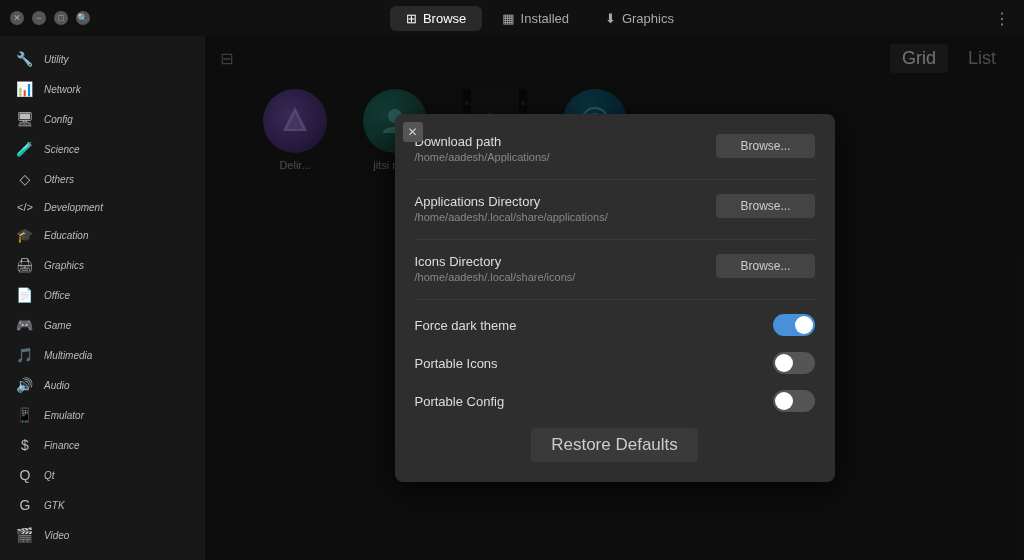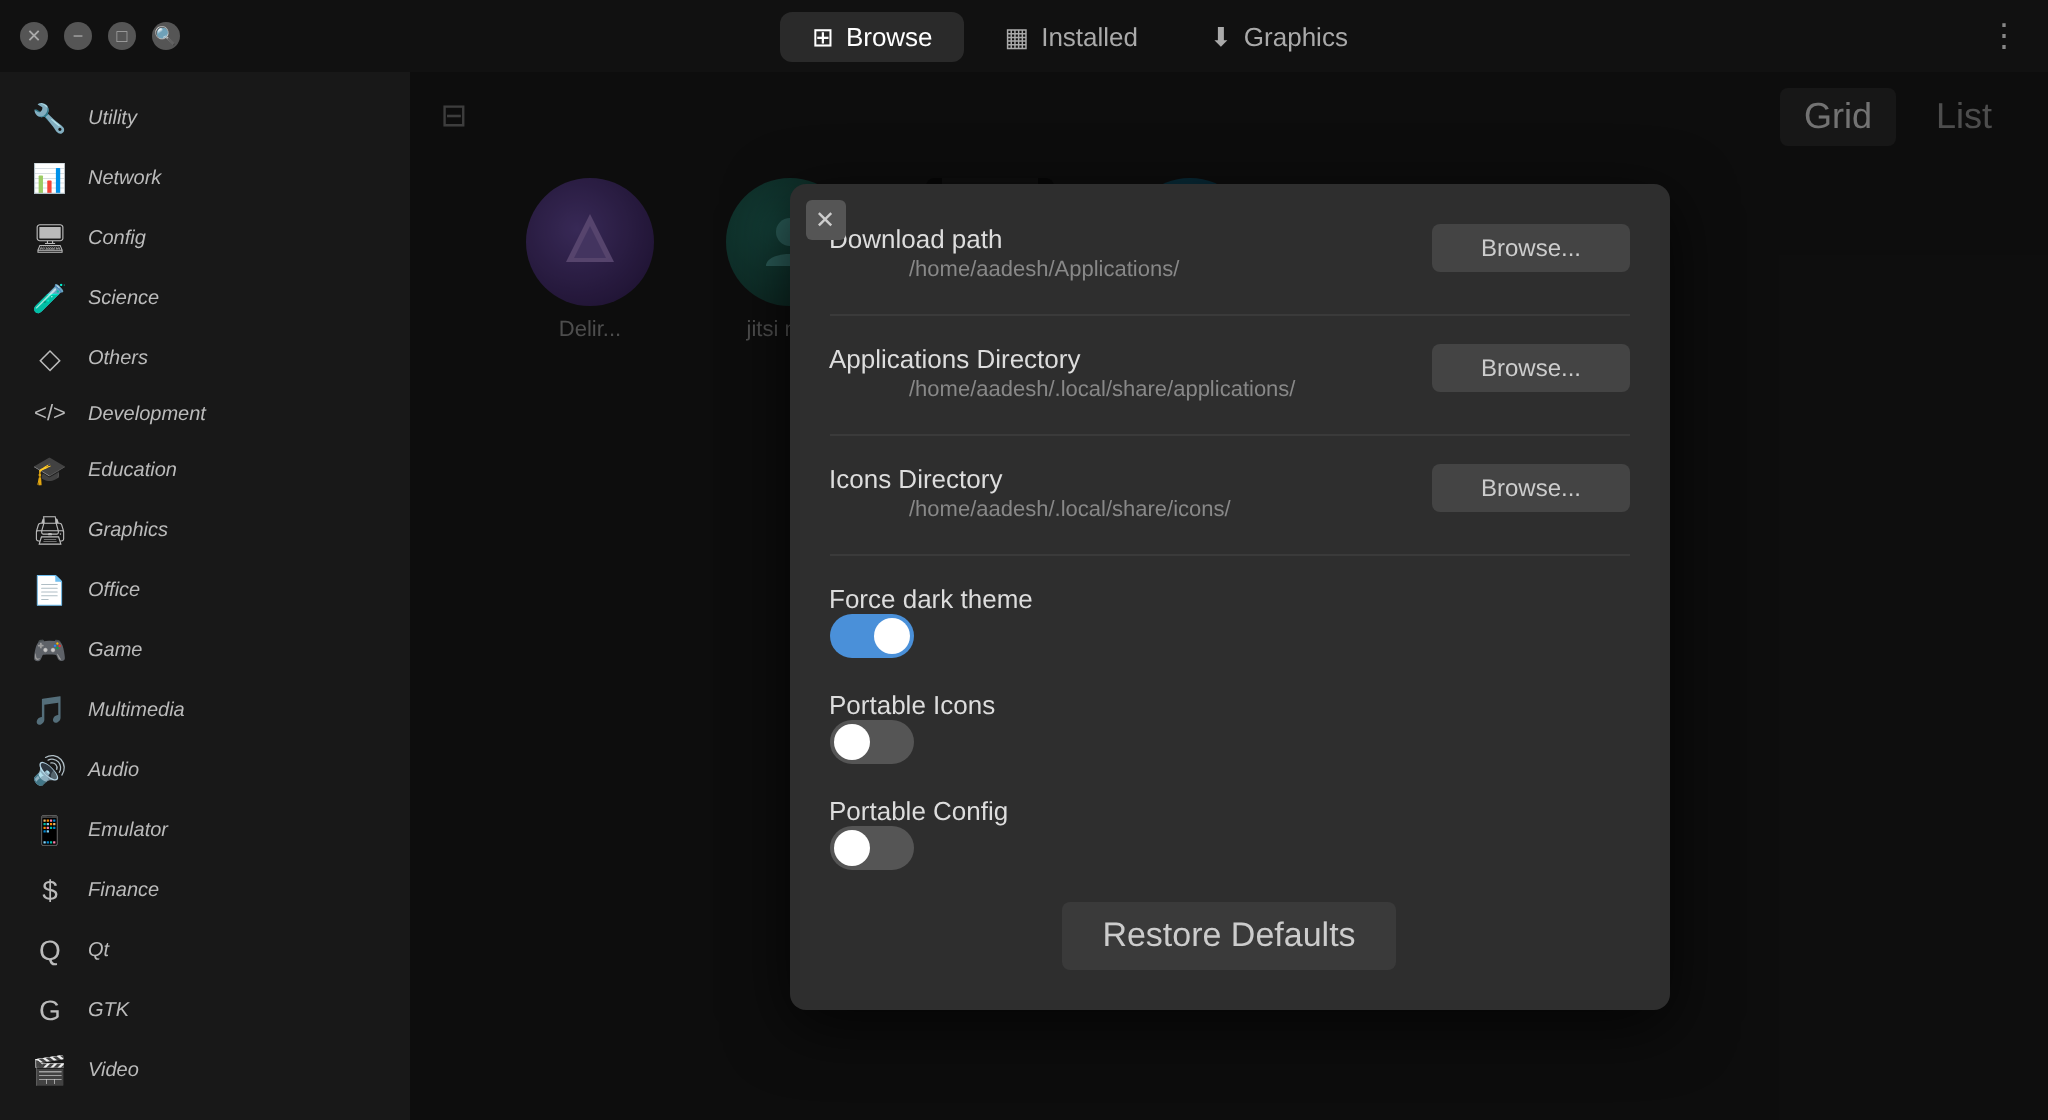--- a/index.html
+++ b/index.html
@@ -238,39 +238,38 @@
       flex: 1;
     }
     .modal-field-label {
       font-size: 13px;
       color: #ddd;
       margin-bottom: 2px;
     }
     .modal-field-value {
       font-size: 11px;
       color: #888;
-      margin-left: 40px;
     }
     .browse-btn {
       background: #444;
       border: none;
       border-radius: 4px;
       padding: 5px 24px;
       color: #ccc;
       font-size: 12px;
       cursor: pointer;
       white-space: nowrap;
     }
 
     
     .toggle-row {
       display: flex;
+      align-items: center;
       justify-content: space-between;
       margin-bottom: 16px;
-      flex-direction: column;
     }
     .toggle-label {
       font-size: 13px;
       color: #ddd;
     }
 
     
     .toggle {
       width: 42px;
       height: 22px;

